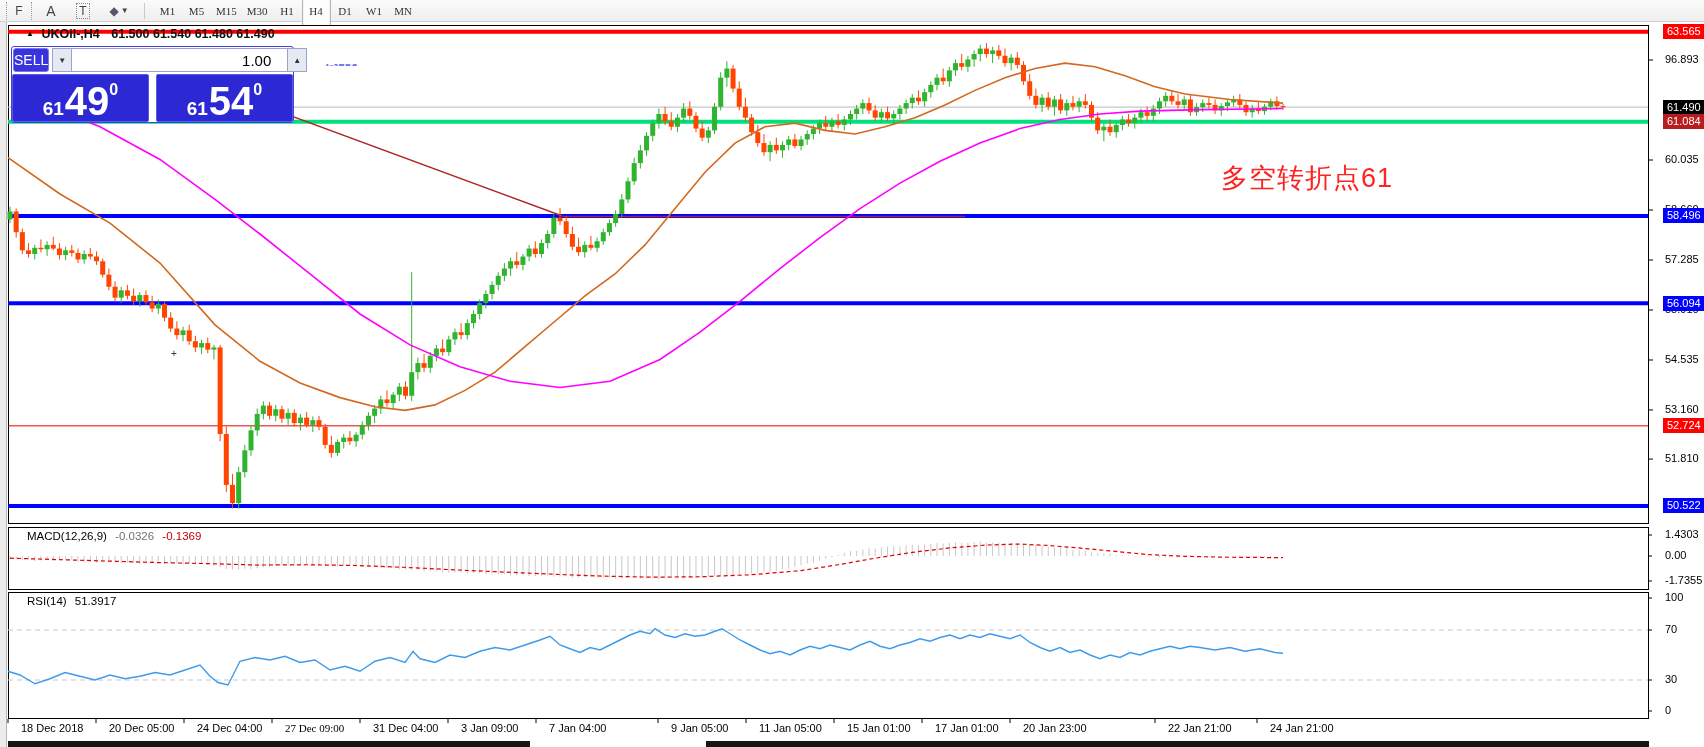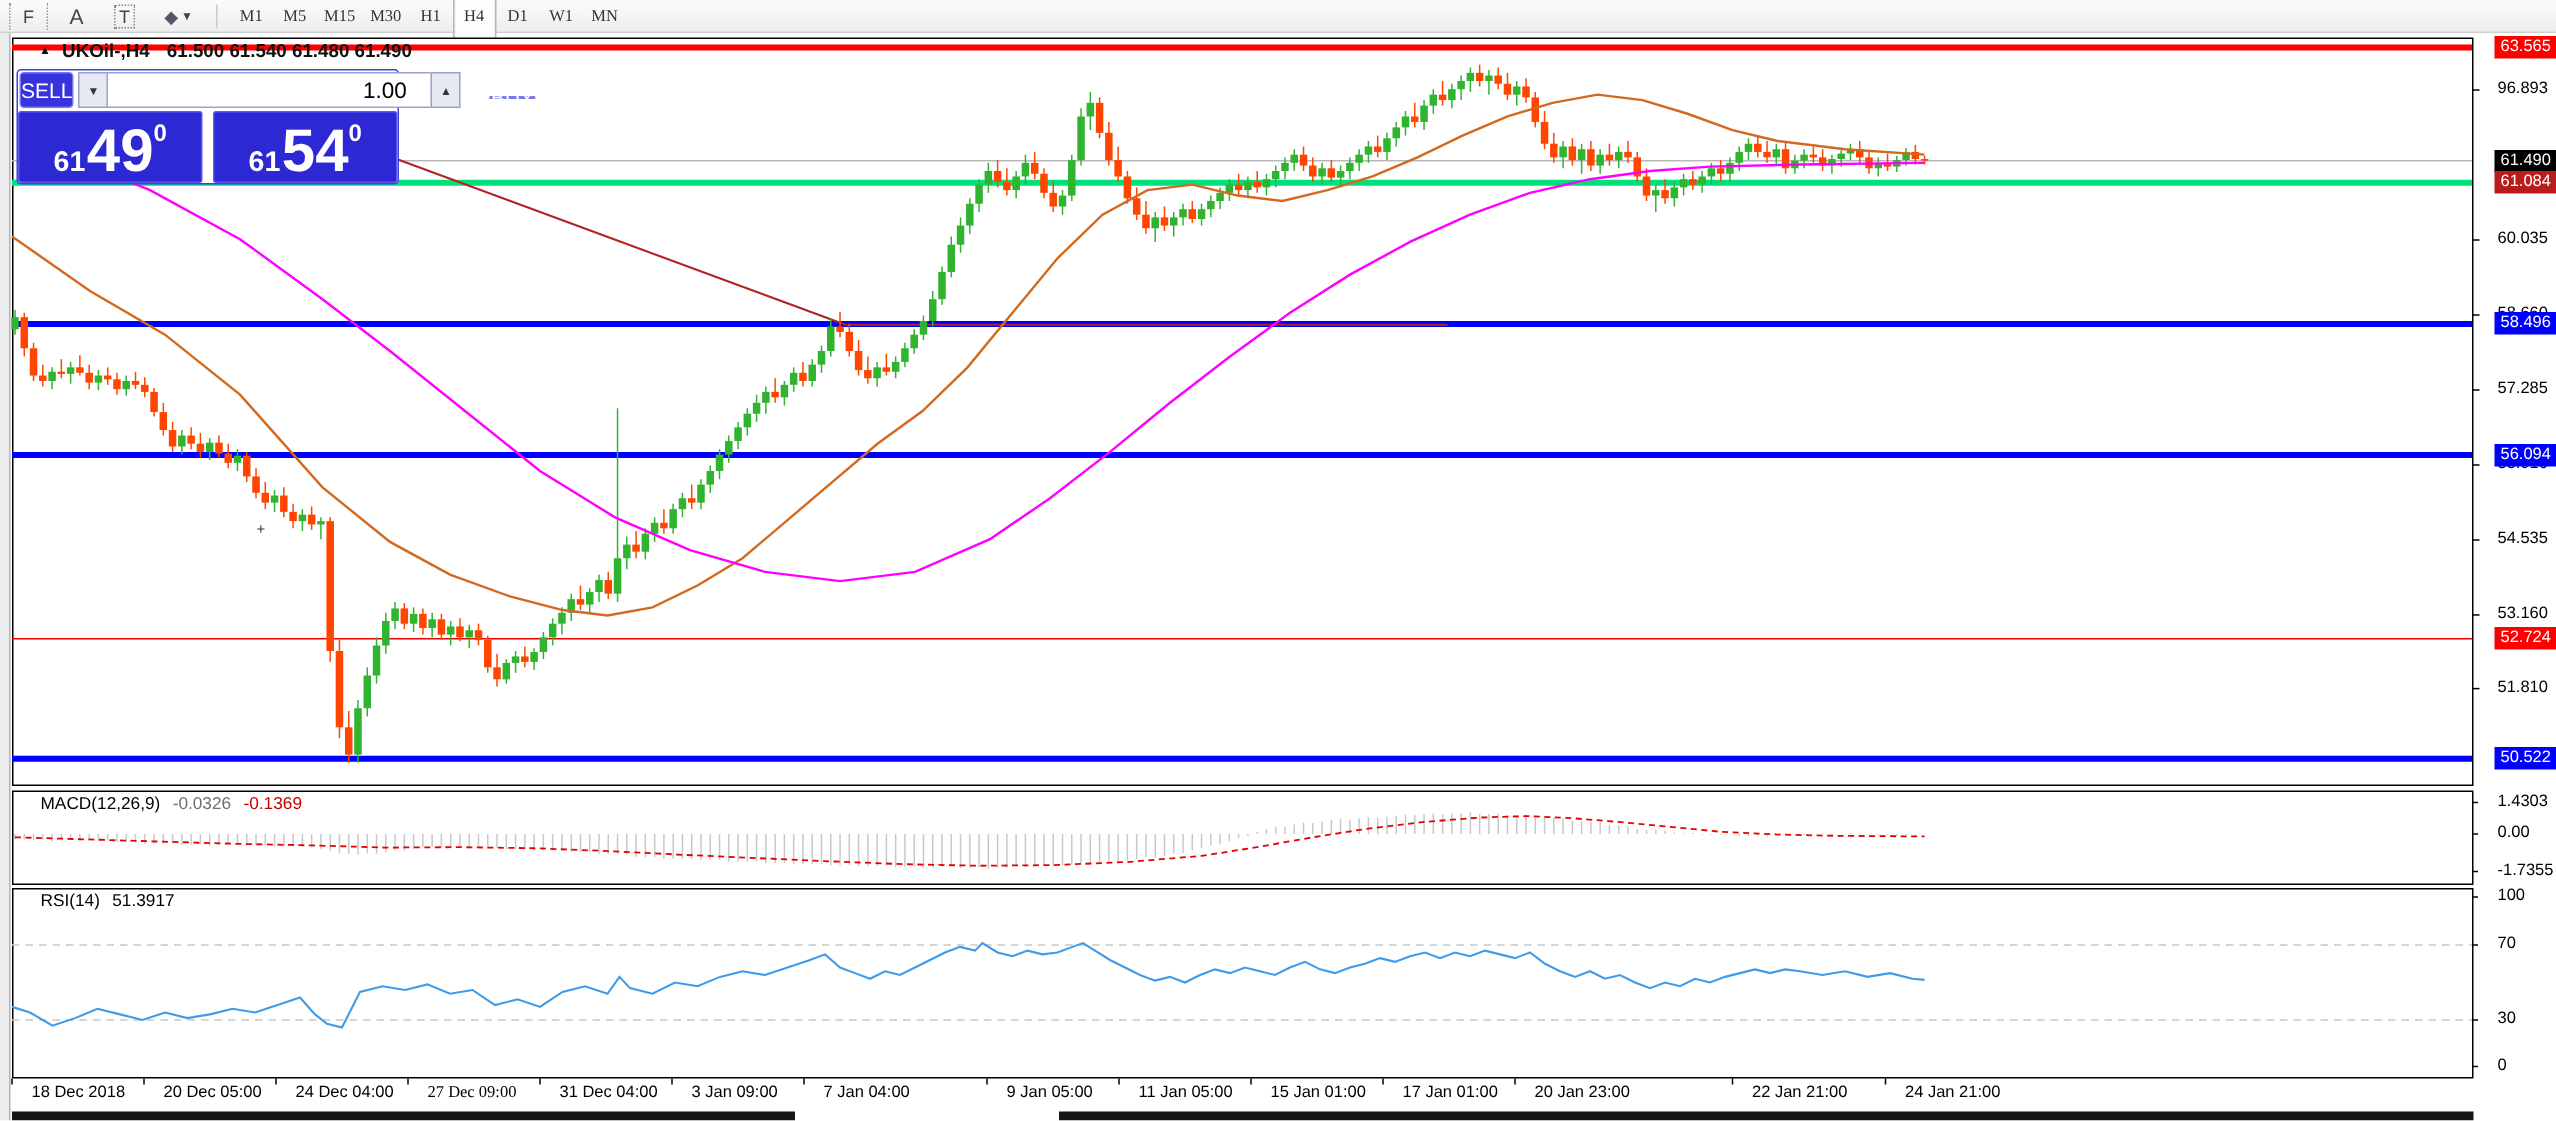--- a/index.html
+++ b/index.html
@@ -40,21 +40,21 @@
   .date-label { position:absolute; top:722px; font-size:11px; color:#000; white-space:nowrap; }
   .chart-title { position:absolute; left:13px; top:27px; font-size:12.5px; font-weight:bold;
                  color:#111; z-index:5; }
   .chart-title .tri { font-size:8px; vertical-align:2px; margin-right:4px; }
   .ind-label { position:absolute; font-size:11.5px; color:#000; z-index:5; }
   .ind-val-gray { color:#707070; } .ind-val-red { color:#c40000; }
   .annotation { position:absolute; left:1208px; top:160px; font-size:27px; color:#ff2222;
                 z-index:5; letter-spacing:1px; white-space:nowrap; }
 
   
-  .trade-panel { position:absolute; left:11px; top:46px; width:255px; height:77px; z-index:6;
+  .trade-panel { position:absolute; left:11px; top:46px; width:283px; height:77px; z-index:6;
                  background:#fff; border:1px solid #4340d8; border-radius:3px; font-size:0; }
   .tp-row1 { position:absolute; left:0; top:0; width:100%; height:26px; display:flex; }
   .tp-btn { background:#3734dd; color:#fff; font-size:14px; display:flex; align-items:center;
             justify-content:center; border:1px solid #7a78f0; border-radius:3px; cursor:pointer; }
   .tp-sell { width:66px; margin:1px; }
   .tp-buy  { width:72px; margin:17px; }
   .tp-spin { flex:1; display:flex; margin:1px 2px; }
   .tp-spin-btn { width:20px; background:#e6e9f2; border:1px solid #9aa4c8; color:#334;
                  font-size:8px; display:flex; align-items:center; justify-content:center; cursor:pointer; }
   .tp-vol { flex:1; border:1px solid #9aa4c8; border-left:none; border-right:none;
@@ -785,20 +785,21 @@
     </div>
     <div class="ind-label" style="left:14px;top:530px;">
       <span>MACD(12,26,9)</span>
       <span class="ind-val-gray" style="margin-left:5px;">-0.0326</span>
       <span class="ind-val-red" style="margin-left:5px;">-0.1369</span>
     </div>
     <div class="ind-label" style="left:14px;top:595px;">
       <span>RSI(14)</span>
       <span style="margin-left:5px;">51.3917</span>
     </div>
+    <div class="annotation" style="color: rgb(255, 34, 34);">多空转折点61</div>
     <span class="marker-plus" style="left:158px;top:348px;">+</span>
   <div class="axis-label" style="top: 53.015px;">96.893</div>
       <div class="axis-label" style="top: 153.005px;">60.035</div>
       <div class="axis-label" style="top: 203px;">58.660</div>
       <div class="axis-label" style="top: 252.995px;">57.285</div>
       <div class="axis-label" style="top: 302.99px;">55.910</div>
       <div class="axis-label" style="top: 352.985px;">54.535</div>
       <div class="axis-label" style="top: 402.98px;">53.160</div>
       <div class="axis-label" style="top: 452.066px;">51.810</div>
       <div class="axis-label" style="top: 528px;">1.4303</div>

